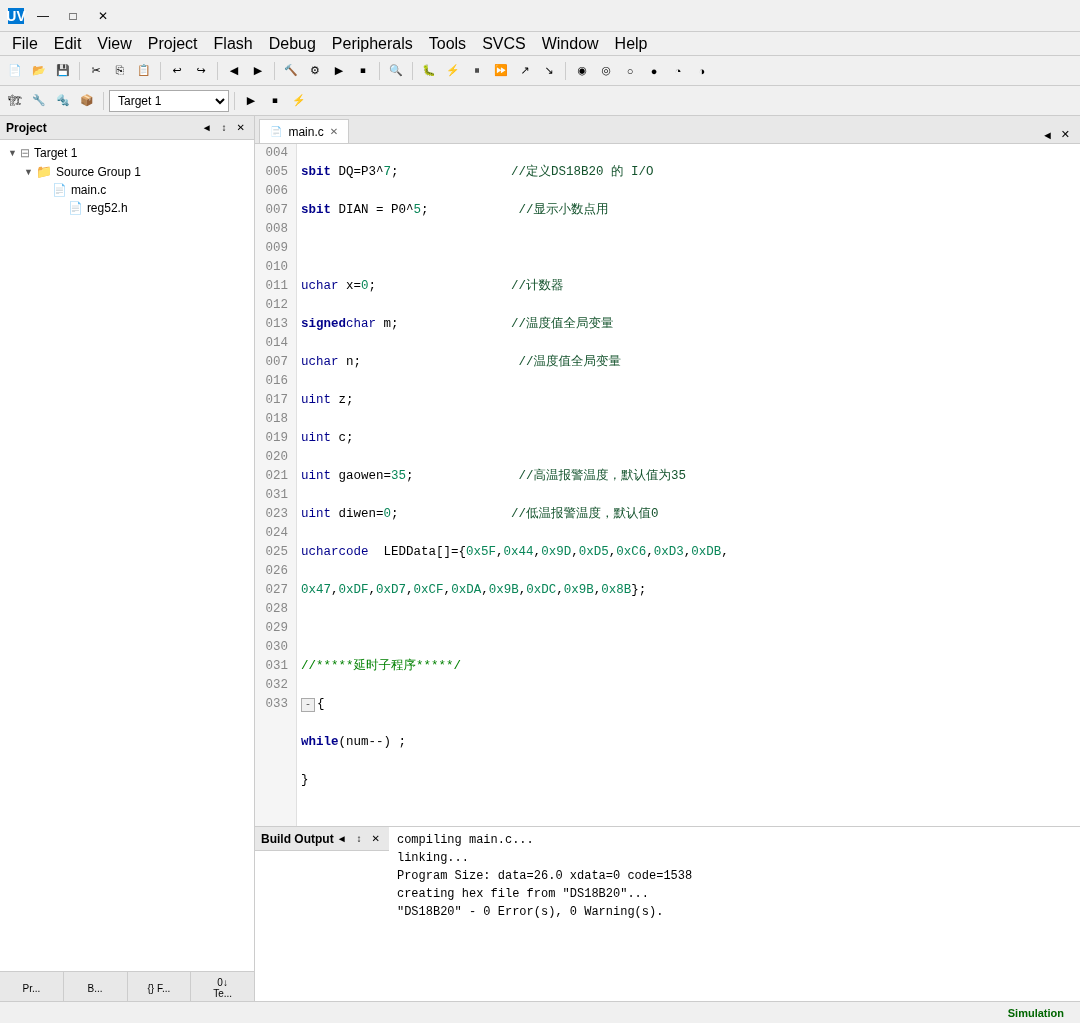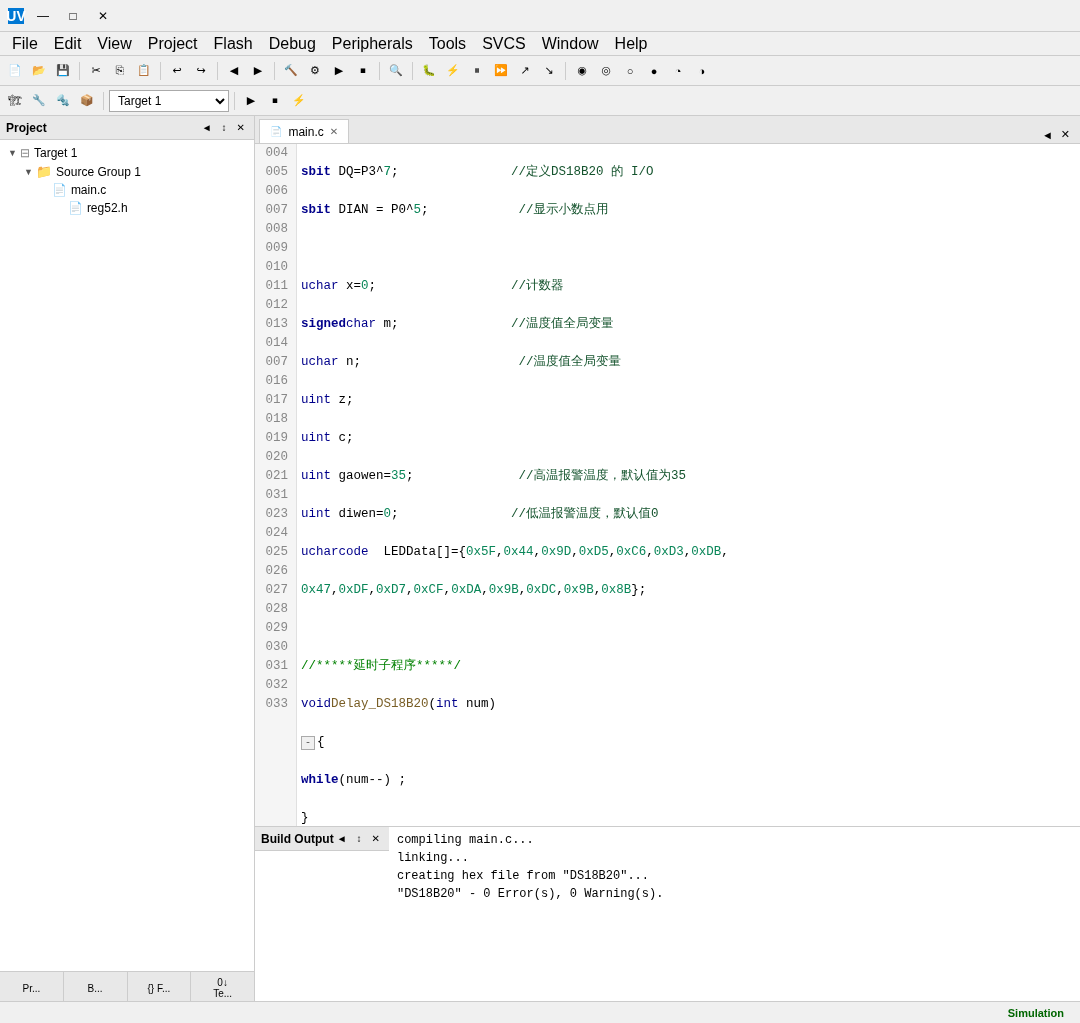--- a/index.html
+++ b/index.html
@@ -501,21 +501,20 @@
 <div class="code-line"><span class="kw">signed</span> <span class="type">char</span> m;               <span class="comment-zh">//温度值全局变量</span></div>
 <div class="code-line"><span class="type">uchar</span> n;                     <span class="comment-zh">//温度值全局变量</span></div>
 <div class="code-line"><span class="type">uint</span> z;</div>
 <div class="code-line"><span class="type">uint</span> c;</div>
 <div class="code-line"><span class="type">uint</span> gaowen=<span class="num">35</span>;              <span class="comment-zh">//高温报警温度，默认值为35</span></div>
 <div class="code-line"><span class="type">uint</span> diwen=<span class="num">0</span>;               <span class="comment-zh">//低温报警温度，默认值0</span></div>
 <div class="code-line"><span class="type">uchar</span> <span class="kw2">code</span>  LEDData[]={<span class="num">0x5F</span>,<span class="num">0x44</span>,<span class="num">0x9D</span>,<span class="num">0xD5</span>,<span class="num">0xC6</span>,<span class="num">0xD3</span>,<span class="num">0xDB</span>,</div>
 <div class="code-line">                   <span class="num">0x47</span>,<span class="num">0xDF</span>,<span class="num">0xD7</span>,<span class="num">0xCF</span>,<span class="num">0xDA</span>,<span class="num">0x9B</span>,<span class="num">0xDC</span>,<span class="num">0x9B</span>,<span class="num">0x8B</span>};</div>
 <div class="code-line">&nbsp;</div>
 <div class="code-line"><span class="comment">//*****延时子程序*****/</span></div>
-<div class="code-line"><span class="type">void</span> <span class="func">Delay_DS18B20</span>(<span class="type">int</span> num)</div>
 <div class="code-line"><span class="fold-btn">-</span>{</div>
 <div class="code-line">    <span class="kw">while</span>(num--) ;</div>
 <div class="code-line">}</div>
 
 
 
 
 
 
 
@@ -532,20 +531,21 @@
         <span id="build-header-title">Build Output</span>
         <div style="display:flex;gap:4px">
           <span class="panel-icon">◄</span>
           <span class="panel-icon">↕</span>
           <span class="panel-icon">✕</span>
         </div>
       </div>
       <div id="build-content">
         <div>compiling main.c...</div>
         <div>linking...</div>
+        <div>Program Size: data=26.0 xdata=0 code=1538</div>
         <div>creating hex file from "DS18B20"...</div>
         <div>"DS18B20" - 0 Error(s), 0 Warning(s).</div>
       </div>
     </div>
   </div>
 </div>
 
 <div id="status-bar">
   <span class="status-item">Simulation</span>
 </div>

